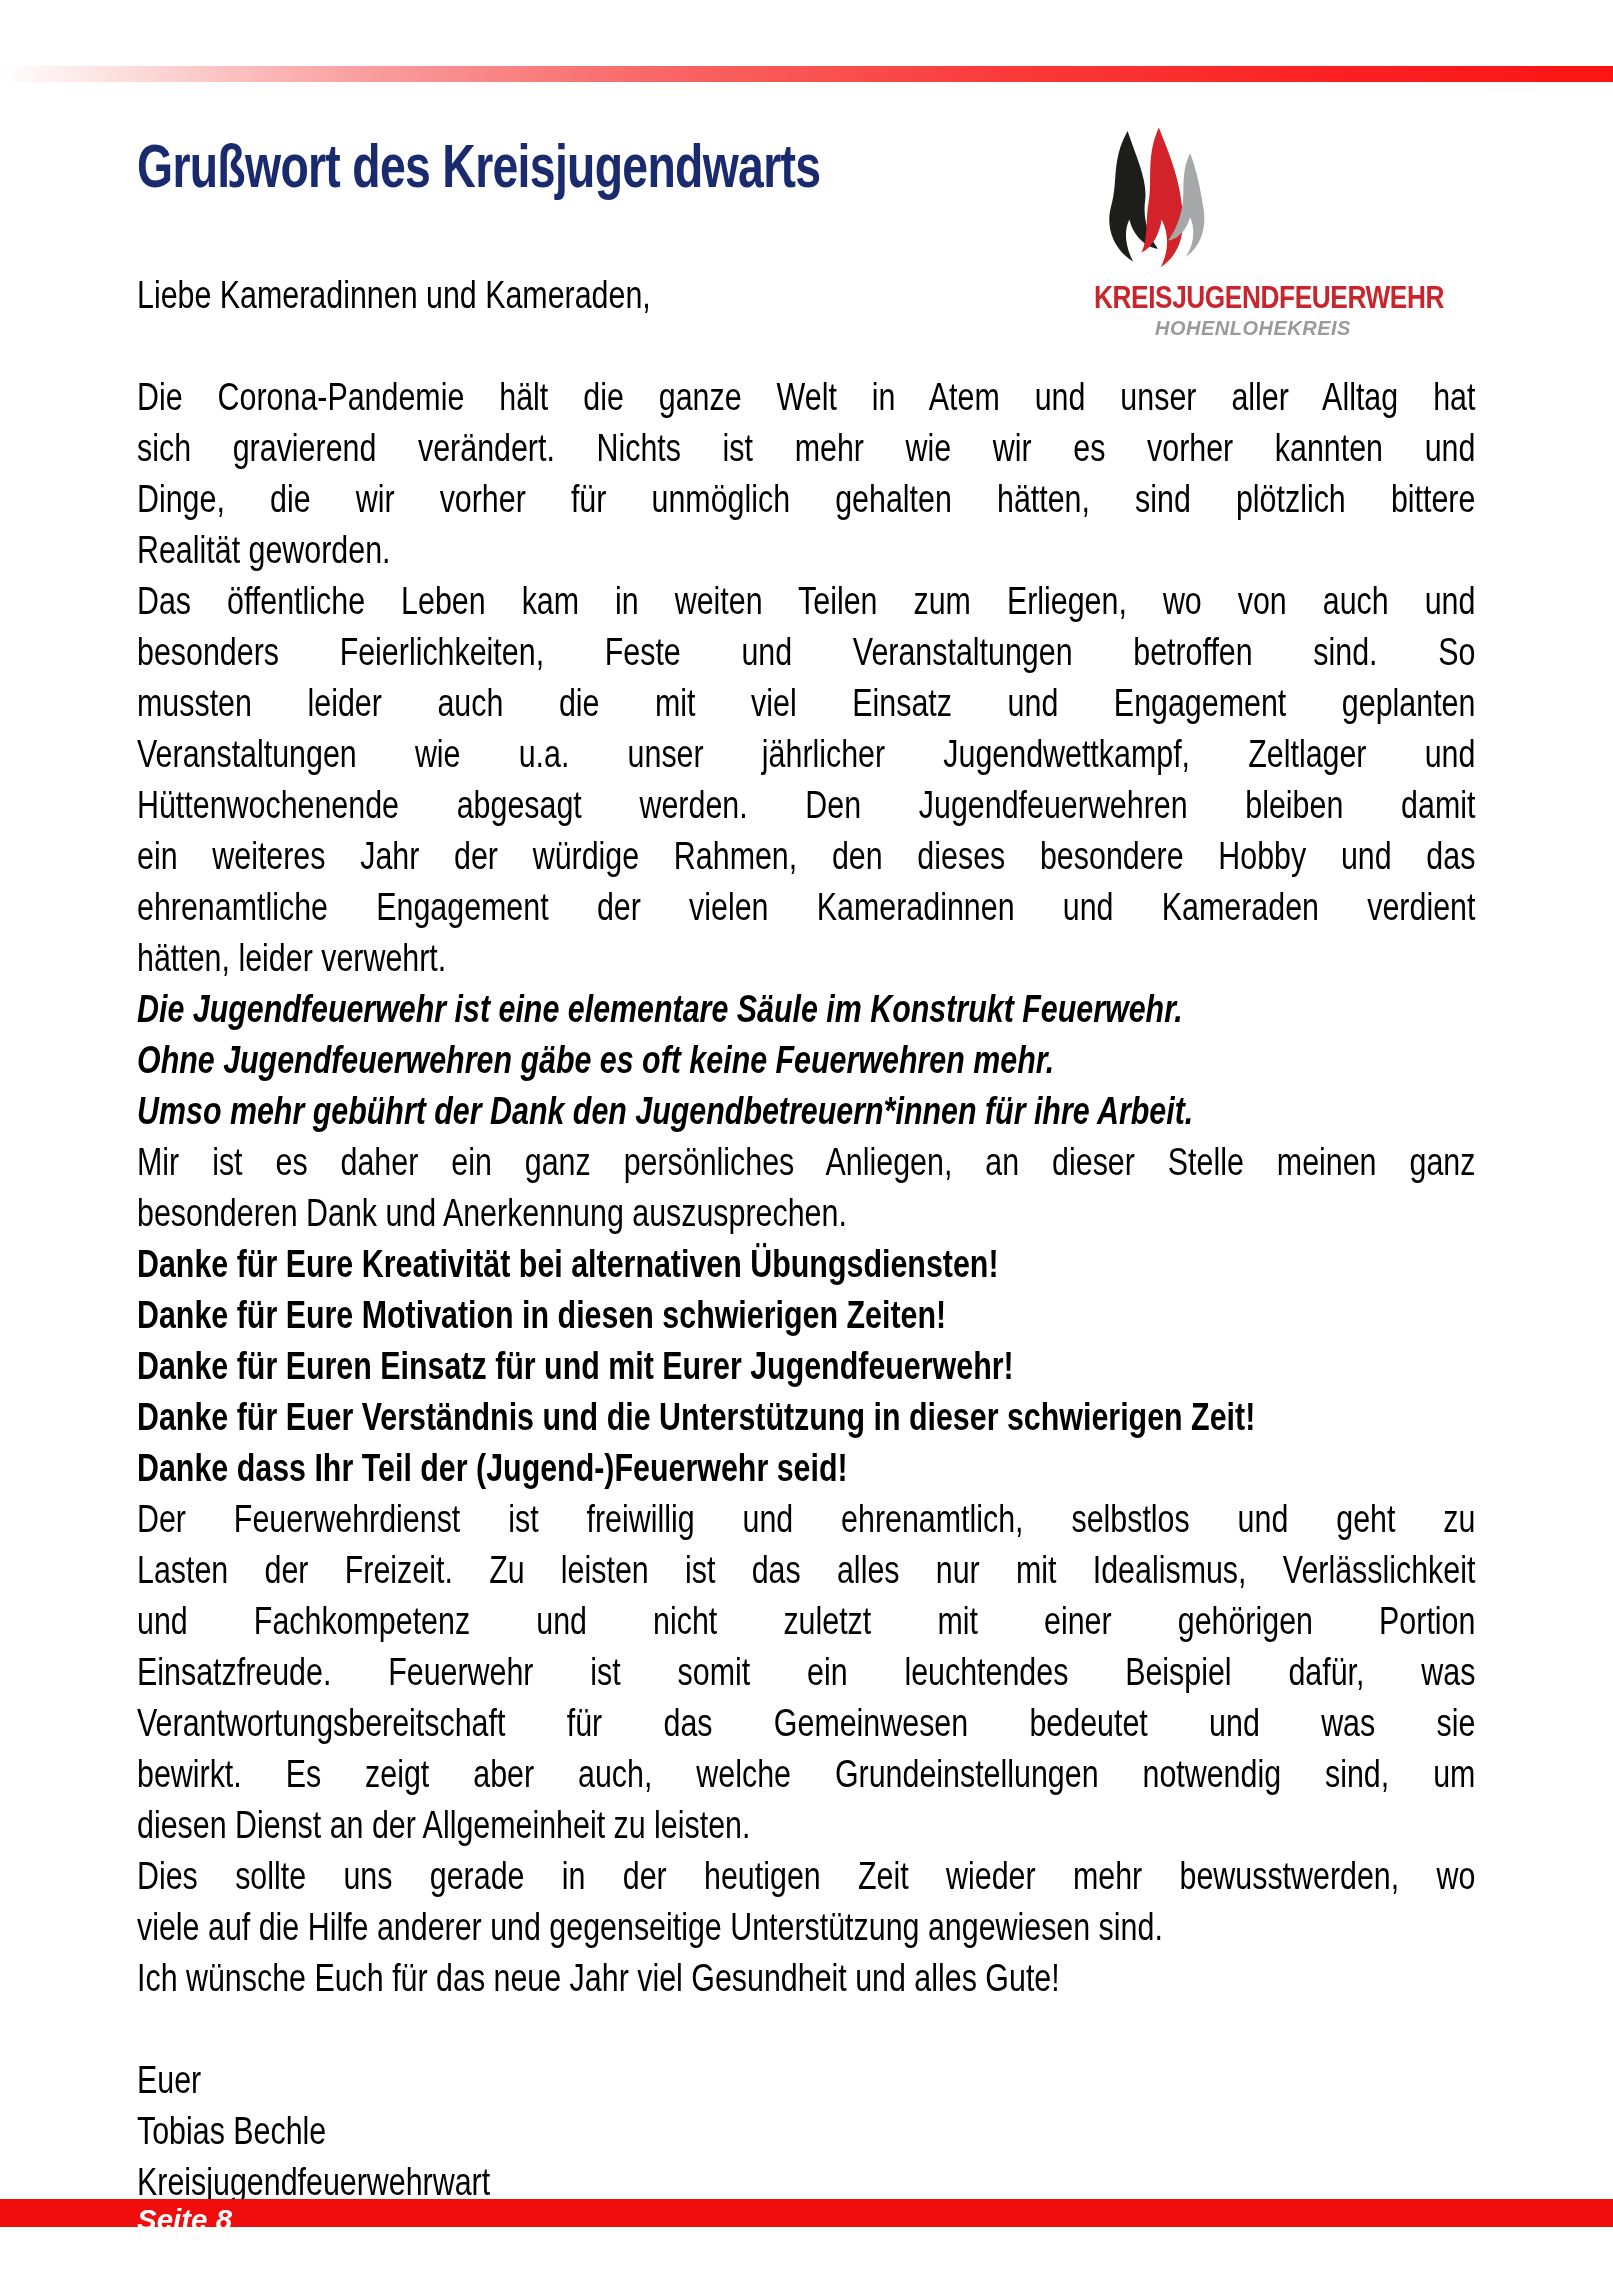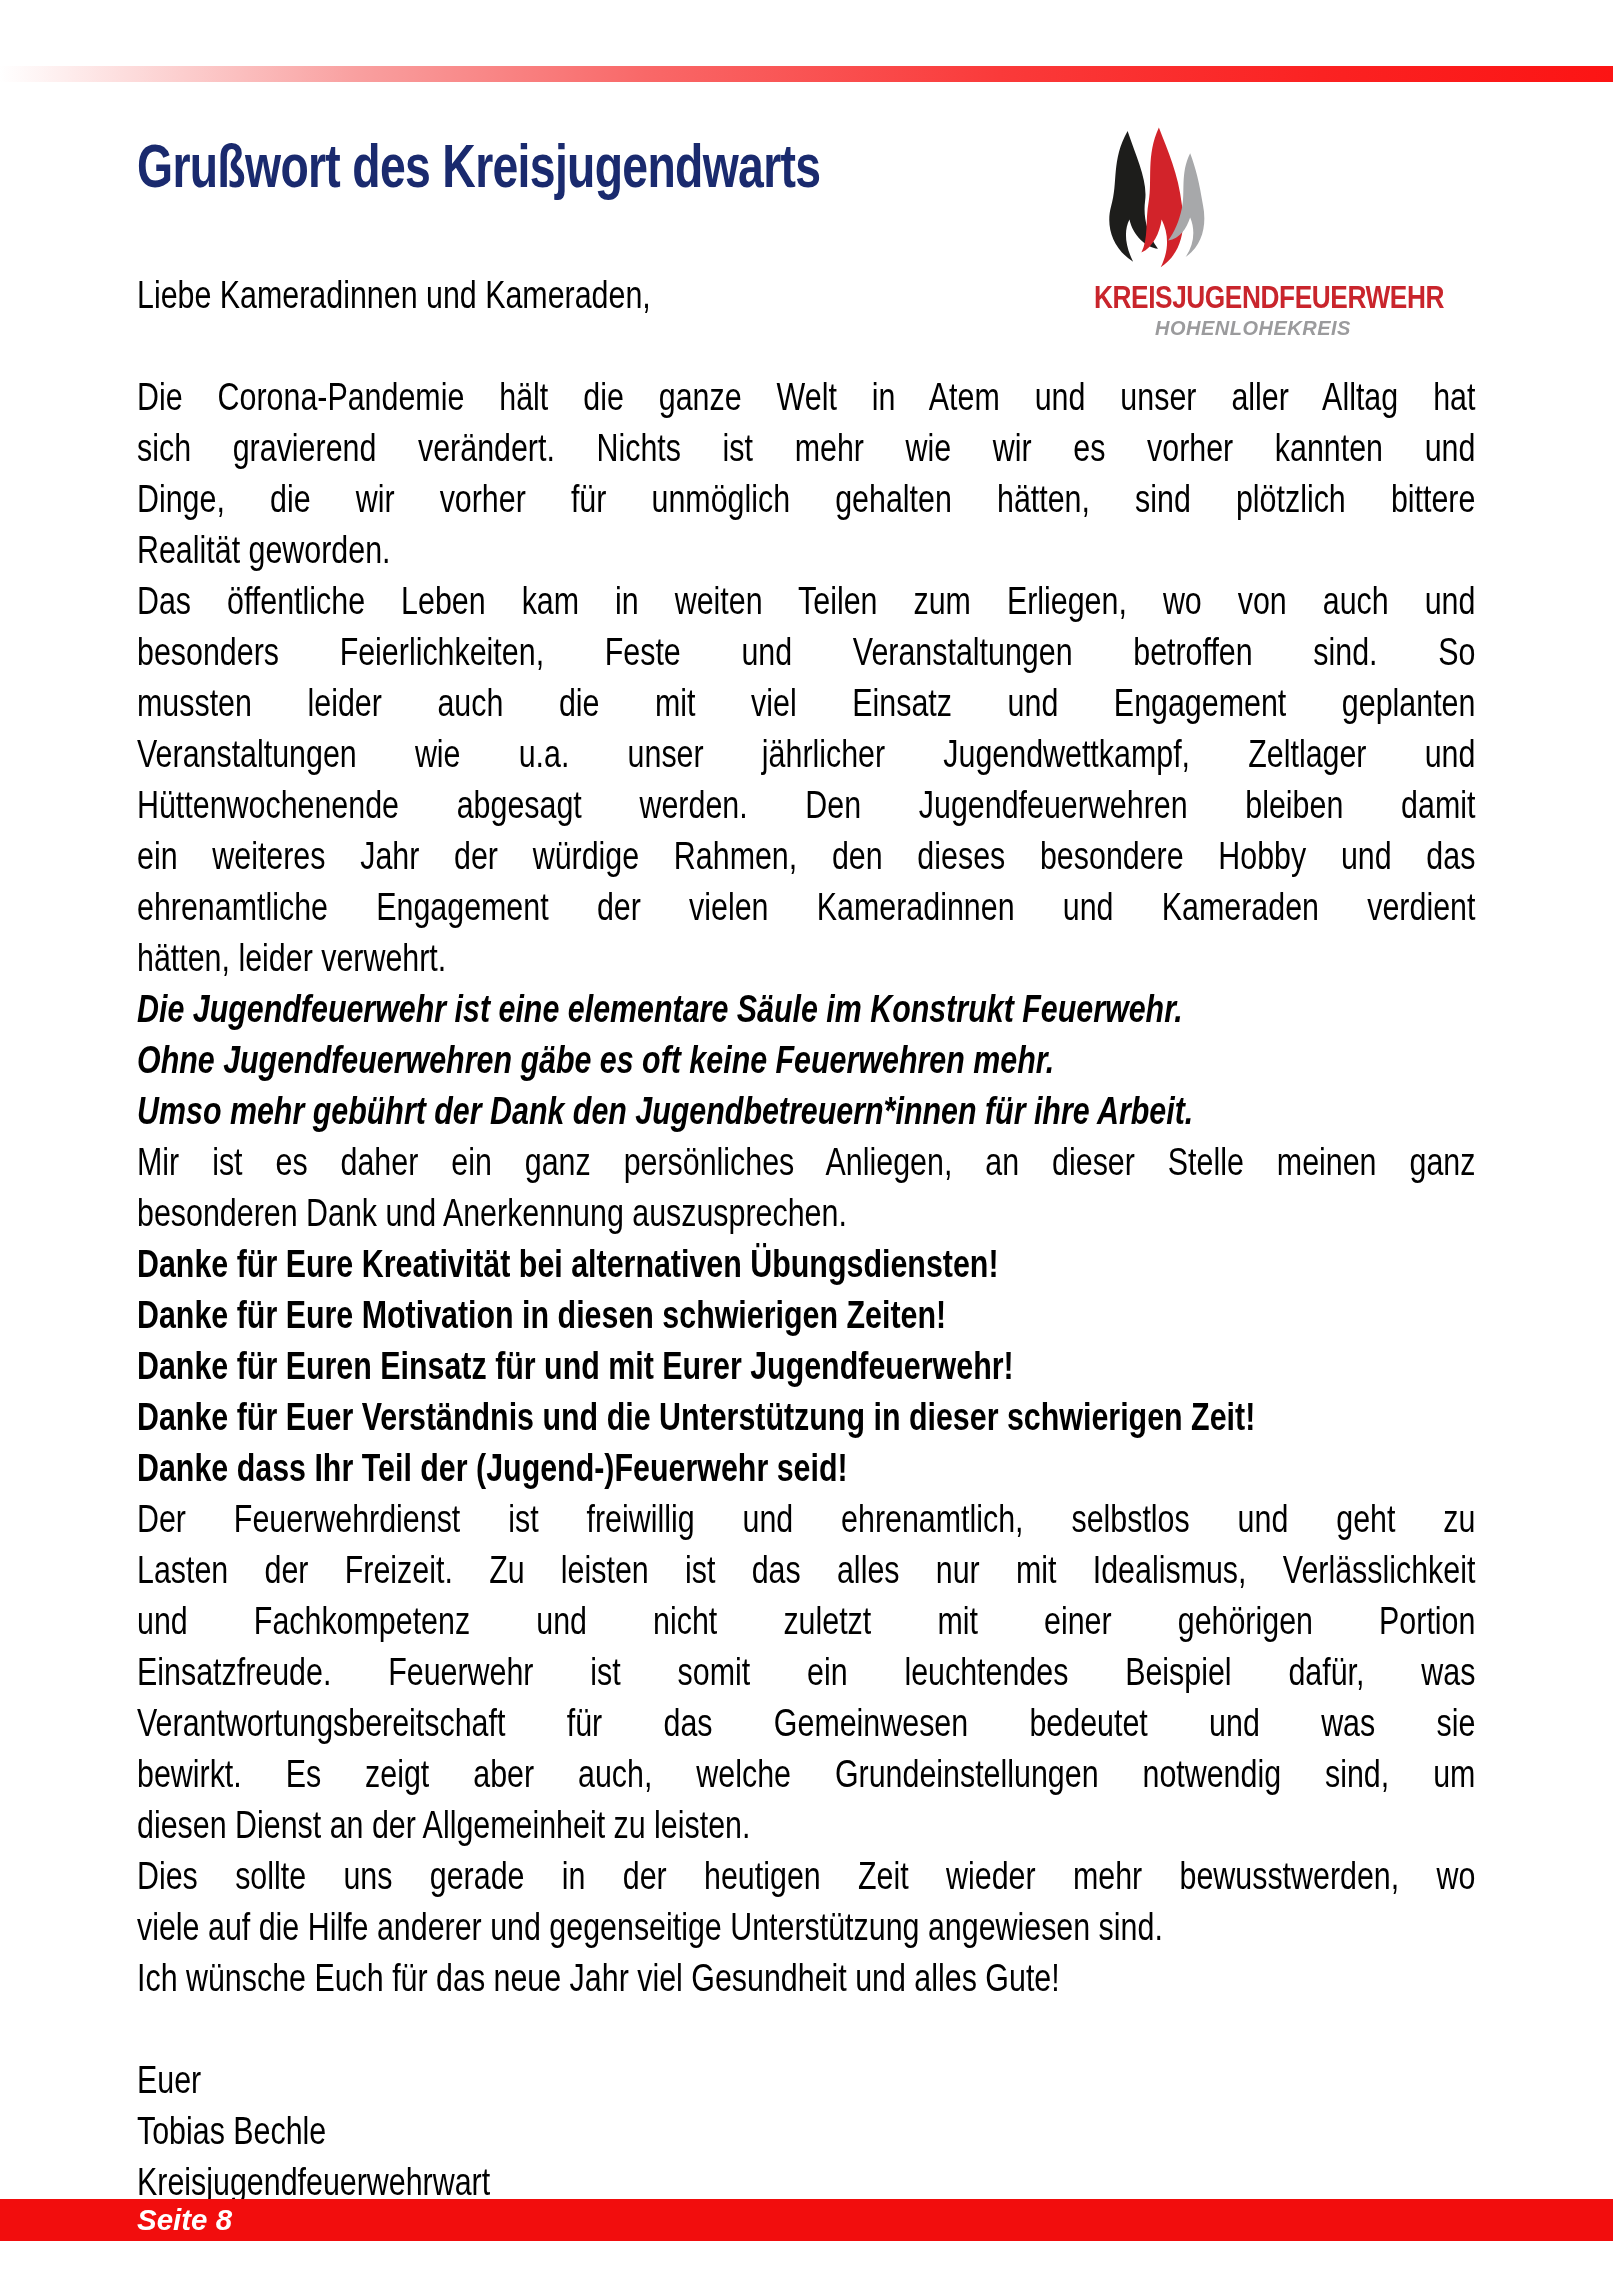--- a/index.html
+++ b/index.html
@@ -71,21 +71,21 @@
   }
   .line.just{
     text-align:justify;
     text-align-last:justify;
   }
   .line.bold{font-weight:bold;}
   .line.bold-italic{font-weight:bold;font-style:italic;}
   .footer-bar{
     position:absolute;
     left:0; top:2199px;
-    width:1613px; height:42px;
+    width:1613px; height:28px;
     background:#f20d0d;
   }
   .footer-label{
     position:absolute;
     left:137px; top:0;
     line-height:42px;
     font-size:29.5px;
     font-weight:bold;
     font-style:italic;
     color:#ffffff;

